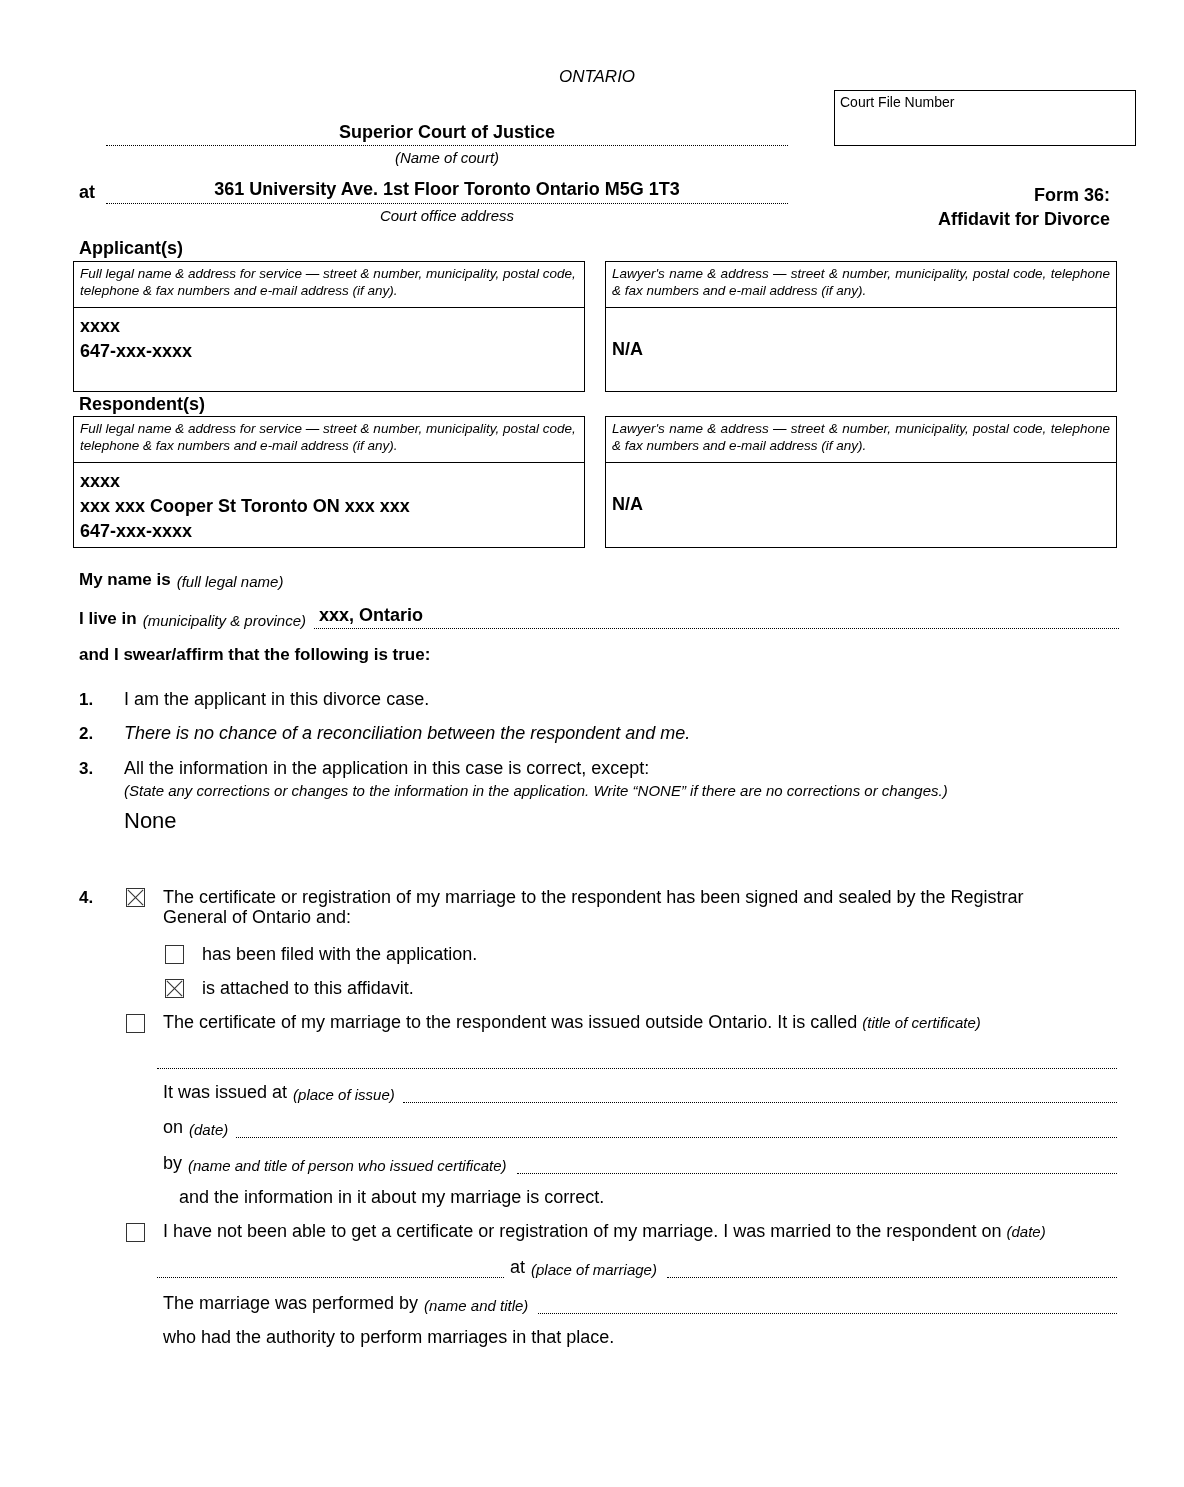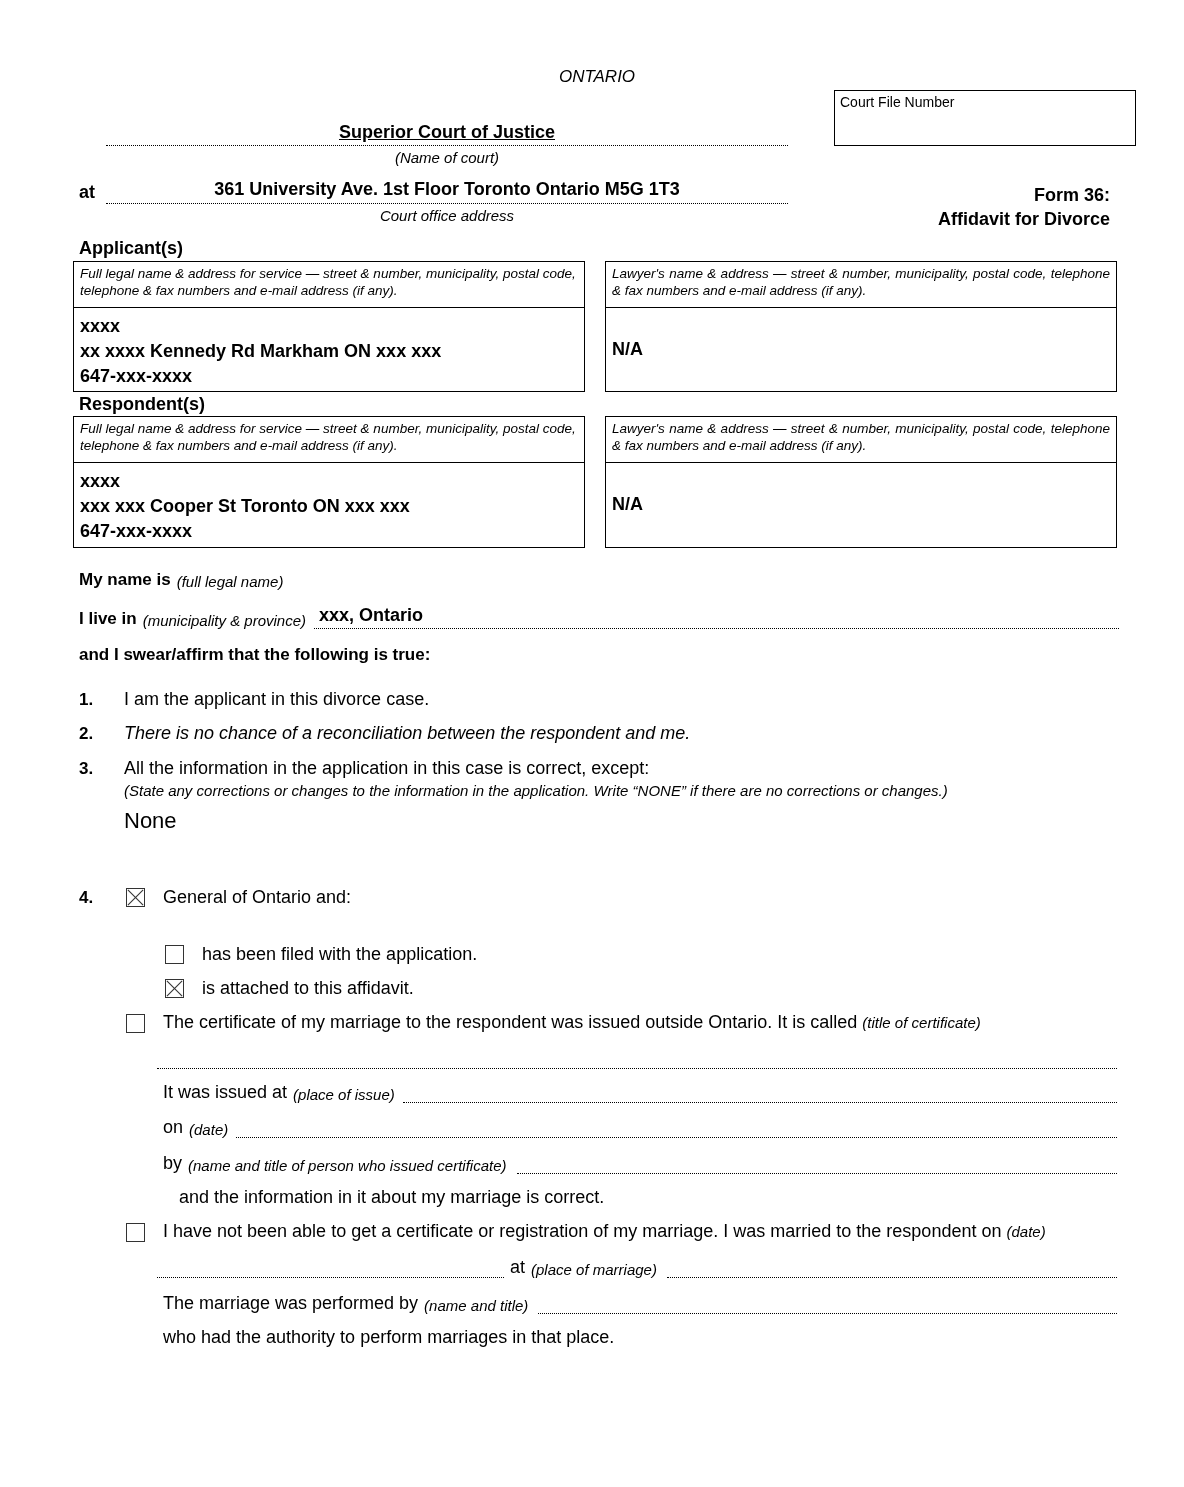--- a/index.html
+++ b/index.html
@@ -6,21 +6,21 @@
     html, body { width: 1184px; height: 1487px; background: #ffffff; }
     body { position: relative; font-family: "Liberation Sans", sans-serif; color: #000; overflow: hidden; }
     .abs { position: absolute; }
     .it { font-style: italic; }
     .b { font-weight: bold; }
     .dotline { border-bottom: 1px dotted #000; }
 
     
     .ontario { left: 0; width: 1194px; top: 67px; text-align: center; font-size: 17px; font-style: italic; }
     .court-file-box { left: 834px; top: 90px; width: 302px; height: 56px; border: 1.5px solid #000; padding: 3px 5px; font-size: 14px; }
-    .court-name { left: 106px; top: 122px; width: 682px; text-align: center; font-size: 18px; font-weight: bold; height: 24px; border-bottom: 1px dotted #000; text-decoration: underline; }
+    .court-name { left: 106px; top: 122px; width: 682px; text-align: center; font-size: 18px; font-weight: bold; height: 24px; border-bottom: 1px dotted #000; }
     .court-name-cap { left: 106px; top: 149px; width: 682px; text-align: center; font-size: 15px; font-style: italic; }
     .at-label { left: 79px; top: 182px; font-size: 18px; font-weight: bold; }
     .office-addr { left: 106px; top: 179px; width: 682px; text-align: center; font-size: 18px; font-weight: bold; height: 25px; border-bottom: 1px dotted #000; }
     .office-addr-cap { left: 106px; top: 207px; width: 682px; text-align: center; font-size: 15px; font-style: italic; }
     .form-num { left: 840px; top: 183px; width: 270px; text-align: right; font-size: 18px; font-weight: bold; line-height: 24px; }
 
     
     .section-label { font-size: 18px; font-weight: bold; left: 79px; }
     .pbox { border: 1.5px solid #000; }
     .pbox-head { border-bottom: 1.5px solid #000; font-size: 13.5px; font-style: italic; line-height: 17px; padding: 3px 6px; height: 46px; }
@@ -61,21 +61,20 @@
   <div>Form 36:</div>
   <div>Affidavit for Divorce</div>
 </div>
 
 <div class="abs section-label" style="top:238px;">Applicant(s)</div>
 
 <div class="abs pbox" style="left:73px; top:261px; width:512px; height:131px;">
   <div class="pbox-head">Full legal name &amp; address for service — street &amp; number, municipality, postal code, telephone &amp; fax numbers and e-mail address (if any).</div>
   <div class="pbox-body">
     <div>xxxx</div>
-    <div>xx xxxx Kennedy Rd Markham ON xxx xxx</div>
     <div>647-xxx-xxxx</div>
   </div>
 </div>
 
 <div class="abs pbox" style="left:605px; top:261px; width:512px; height:131px;">
   <div class="pbox-head just">Lawyer's name &amp; address — street &amp; number, municipality, postal code, telephone &amp; fax numbers and e-mail address (if any).</div>
   <div class="pbox-body na">N/A</div>
 </div>
 
 <div class="abs section-label" style="top:394px;">Respondent(s)</div>
@@ -120,20 +119,21 @@
 
 <div class="abs num" style="top:888px;">4.</div>
 
 <div class="abs chk" style="left:126px; top:888px;">
   <svg viewBox="0 0 19 19">
       <line x1="1" y1="1" x2="18" y2="18" stroke="#333" stroke-width="1.2"></line>
       <line x1="18" y1="1" x2="1" y2="18" stroke="#333" stroke-width="1.2"></line>
     </svg>
 </div>
 <div class="abs txt" style="left:163px; top:887px; line-height:20px;">
+  <div>The certificate or registration of my marriage to the respondent has been signed and sealed by the Registrar</div>
   <div>General of Ontario and:</div>
 </div>
 
 <div class="abs chk" style="left:165px; top:945px;"></div>
 <div class="abs txt" style="left:202px; top:944px;">has been filed with the application.</div>
 
 <div class="abs chk" style="left:165px; top:979px;">
   <svg viewBox="0 0 19 19">
       <line x1="1" y1="1" x2="18" y2="18" stroke="#333" stroke-width="1.2"></line>
       <line x1="18" y1="1" x2="1" y2="18" stroke="#333" stroke-width="1.2"></line>

